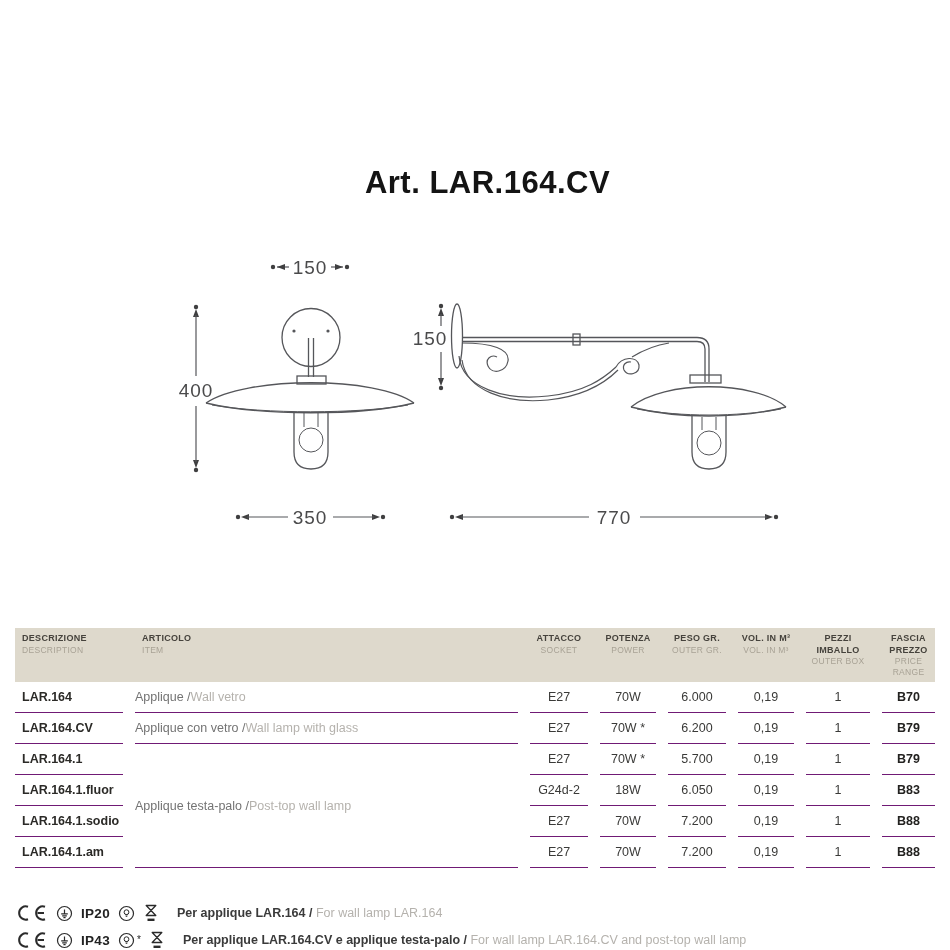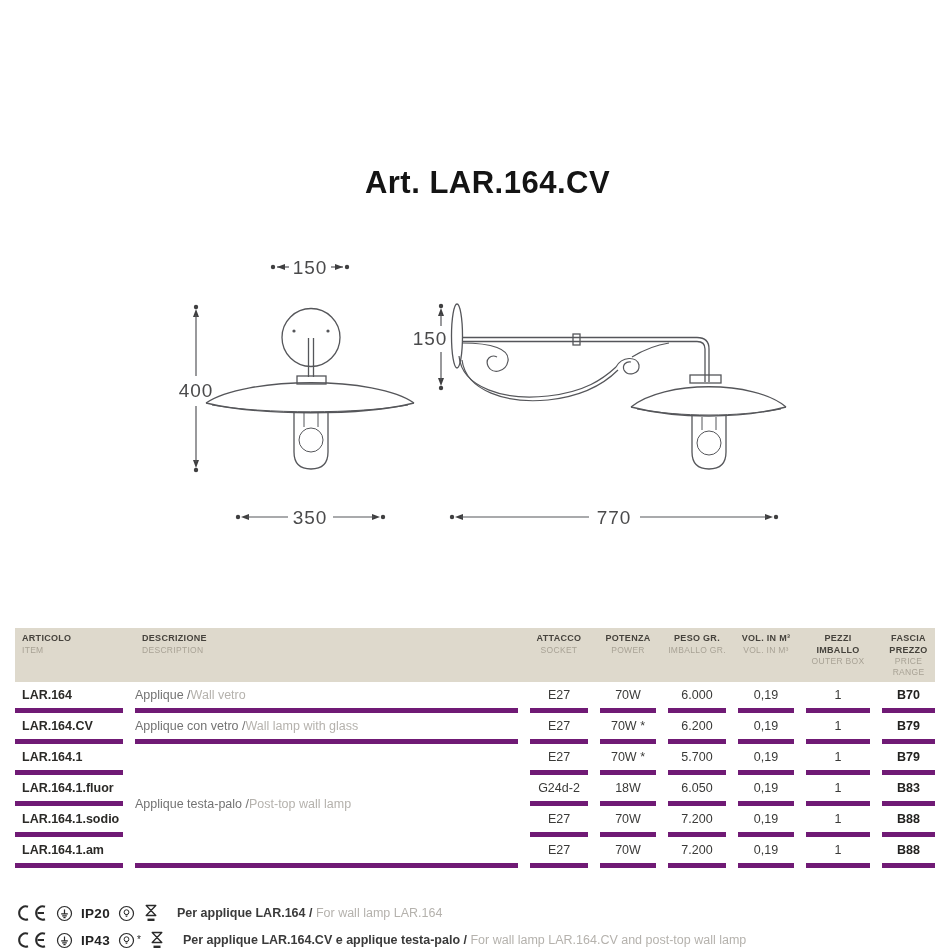--- a/index.html
+++ b/index.html
@@ -19,21 +19,21 @@
       grid-template-columns:108px 383px 58px 56px 58px 56px 64px 53px;
       column-gap:12px; }
   .thead { background:#ded9cc; padding:5px 0 4px 0; }
   .h { line-height:1.3; }
   .h .hit { font-size:9px; font-weight:bold; color:#45423c; letter-spacing:.3px; }
   .h .hen { font-size:8.5px; color:#a8a295; letter-spacing:.3px; }
   .h.left { text-align:left; padding-left:7px; }
   .h.ctr  { text-align:center; }
 
   .tbody { grid-auto-rows:31px; }
-  .c { display:flex; align-items:center; border-bottom:5px solid #701a75;
+  .c { display:flex; align-items:center; border-bottom:1px solid #701a75;
        font-size:12.5px; color:#3a3a38; }
   .c.art { font-weight:bold; color:#2b2a27; padding-left:7px; }
   .c.ctr { justify-content:center;text-align:right; }
   .c.price { font-weight:bold; color:#232220; }
   .desc-it { color:#737373; }
   .desc-en { color:#b5b2ad; }
   .merged { grid-column:2; grid-row:3 / span 4; }
 
   
   .foot { position:absolute; left:16px; display:flex; align-items:center; gap:8px;
@@ -159,38 +159,38 @@
         <line x1="461" y1="517" x2="589" y2="517"></line>
         <line x1="640" y1="517" x2="767" y2="517"></line>
         <text class="dimtxt" x="614" y="524" text-anchor="middle" stroke="none">770</text>
       </g>
     </g>
   </svg>
 
   <div class="spec-table">
     <div class="thead">
       <div class="h left">
+        <div class="hit">DESCRIZIONE</div>
+          <div class="hen">DESCRIPTION</div>
+      </div>
+      <div class="h left">
         <div class="hit">ARTICOLO</div>
           <div class="hen">ITEM</div>
       </div>
-      <div class="h left">
-        <div class="hit">DESCRIZIONE</div>
-          <div class="hen">DESCRIPTION</div>
-      </div>
       <div class="h ctr">
         <div class="hit">ATTACCO</div>
           <div class="hen">SOCKET</div>
       </div>
       <div class="h ctr">
         <div class="hit">POTENZA</div>
           <div class="hen">POWER</div>
       </div>
       <div class="h ctr">
         <div class="hit">PESO GR.</div>
-          <div class="hen">IMBALLO GR.</div>
+          <div class="hen">OUTER GR.</div>
       </div>
       <div class="h ctr">
         <div class="hit">VOL. IN M³</div>
           <div class="hen">VOL. IN M³</div>
       </div>
       <div class="h ctr">
         <div class="hit">PEZZI IMBALLO</div>
           <div class="hen">OUTER BOX</div>
       </div>
       <div class="h ctr">

